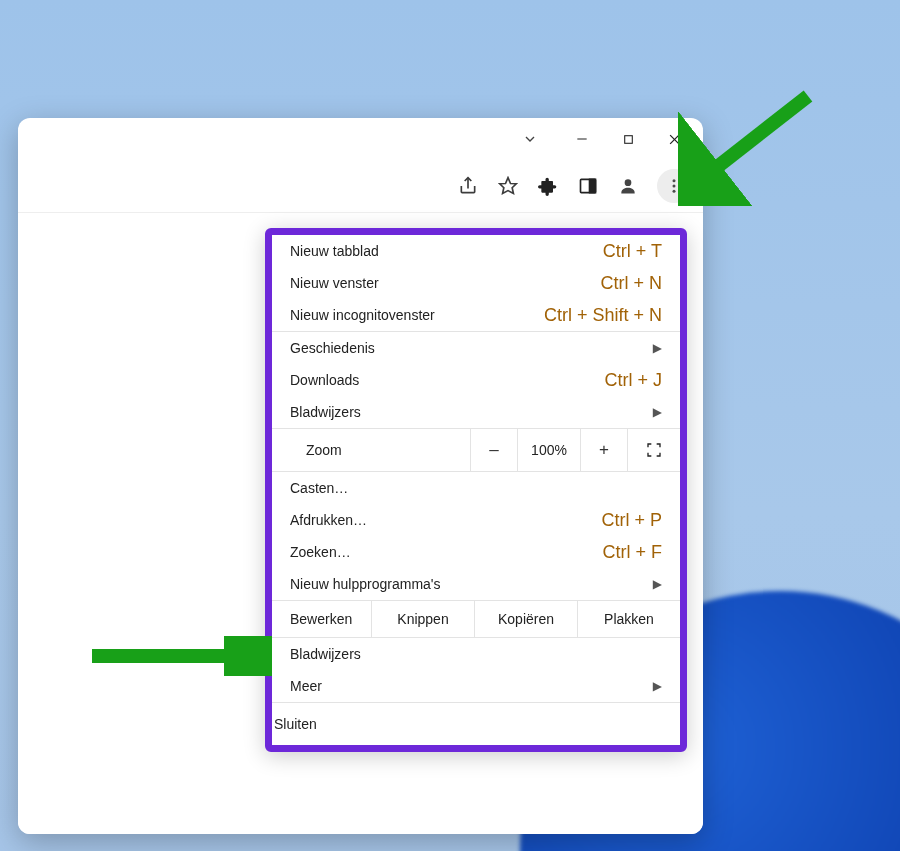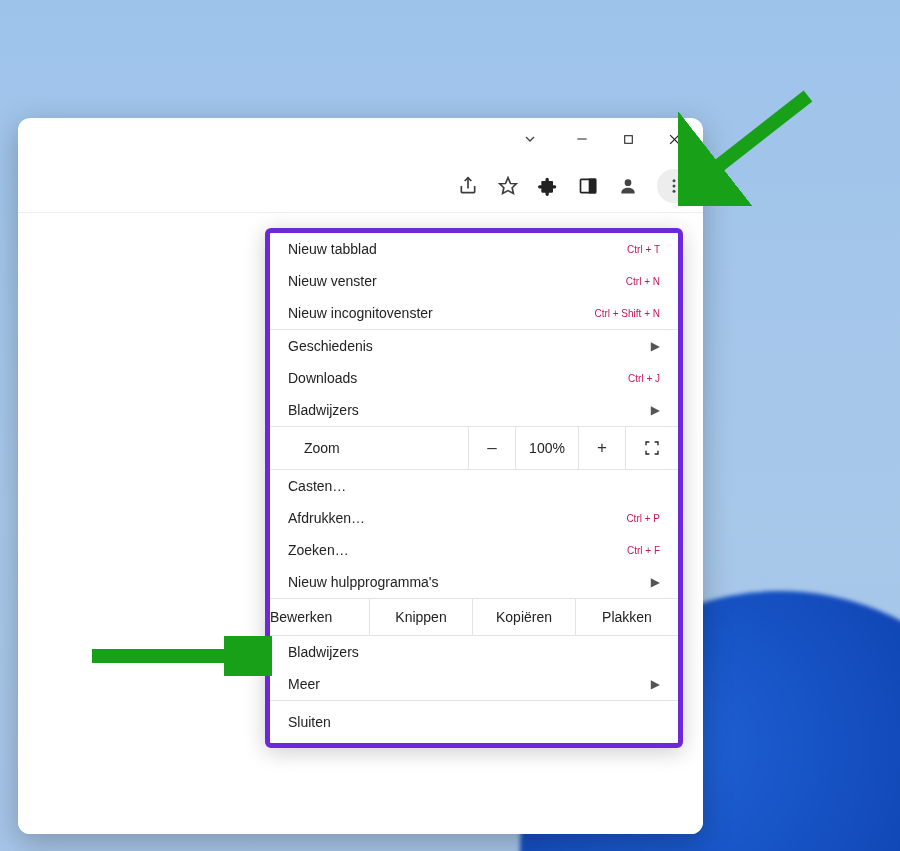--- a/index.html
+++ b/index.html
@@ -13,38 +13,38 @@
   .titlebar .tb-btn{width:46px;height:32px;display:flex;align-items:center;justify-content:center;color:#222;}
   .titlebar .chev{margin-right:6px;opacity:.85}
   .toolbar{height:52px;border-bottom:1px solid #e6e6e6;display:flex;align-items:center;justify-content:flex-end;
            padding-right:12px;gap:18px;}
   .toolbar .ic{width:22px;height:22px;display:flex;align-items:center;justify-content:center;color:#3c3c3c;}
   .toolbar .ic svg{width:20px;height:20px}
   .toolbar .kebab{width:34px;height:34px;border-radius:50%;background:#ededed;display:flex;align-items:center;
                   justify-content:center;color:#4b4b4b;}
   .content{position:absolute;left:0;top:94px;right:0;bottom:0;background:#fff;border-top:1px solid #eee}
 
-  .menu{position:absolute;left:265px;top:228px;width:408px;background:#fff;border:5px solid #6d28d9;
+  .menu{position:absolute;left:265px;top:228px;width:408px;background:#fff;border:7px solid #6d28d9;
         border-radius:6px;box-shadow:0 4px 22px rgba(0,0,0,.2);font-size:14px;color:#222;overflow:hidden;}
   .menu .item{height:32px;display:flex;align-items:center;padding:0 18px;justify-content:space-between;cursor:default;}
-  .menu .item .sc{color:#be185d;font-size:10px;white-space:nowrap;}
+  .menu .item .sc{color:#a16207;font-size:18px;white-space:nowrap;}
   .menu .item .arrow{color:#555;font-size:12px;}
   .menu .divider{height:1px;background:#e3e3e3;margin:0;}
   .zoomrow{height:42px;display:flex;align-items:center;border-top:1px solid #e3e3e3;border-bottom:1px solid #e3e3e3;}
   .zoomrow .zlabel{flex:1;padding-left:34px;}
   .zoomrow .zbtn{width:46px;text-align:center;color:#333;border-left:1px solid #e3e3e3;height:100%;
                  display:flex;align-items:center;justify-content:center;font-size:17px;}
   .zoomrow .zval{width:62px;border-left:1px solid #e3e3e3;height:100%;
                  display:flex;align-items:center;justify-content:center;}
   .zoomrow .full{width:52px;border-left:1px solid #e3e3e3;height:100%;
                  display:flex;align-items:center;justify-content:center;}
   .editrow{height:36px;display:flex;align-items:stretch;border-top:1px solid #e3e3e3;border-bottom:1px solid #e3e3e3;}
-  .editrow .elabel{flex:1;display:flex;align-items:center;}
+  .editrow .elabel{flex:1;display:flex;align-items:center;padding-left:18px;}
   .editrow .eb{width:102px;border-left:1px solid #e3e3e3;display:flex;align-items:center;justify-content:center;}
-  .menu .close{height:42px;display:flex;align-items:center;padding-left:18px;border-top:1px solid #e3e3e3;text-align:right;}
+  .menu .close{height:42px;display:flex;align-items:center;padding-left:2px;border-top:1px solid #e3e3e3;text-align:right;}
 
   .arrow-ann{position:absolute;pointer-events:none;}
 </style>
 </head>
 <body>
 
 <div class="wave"></div>
 
 <div class="window">
   <div class="titlebar">

